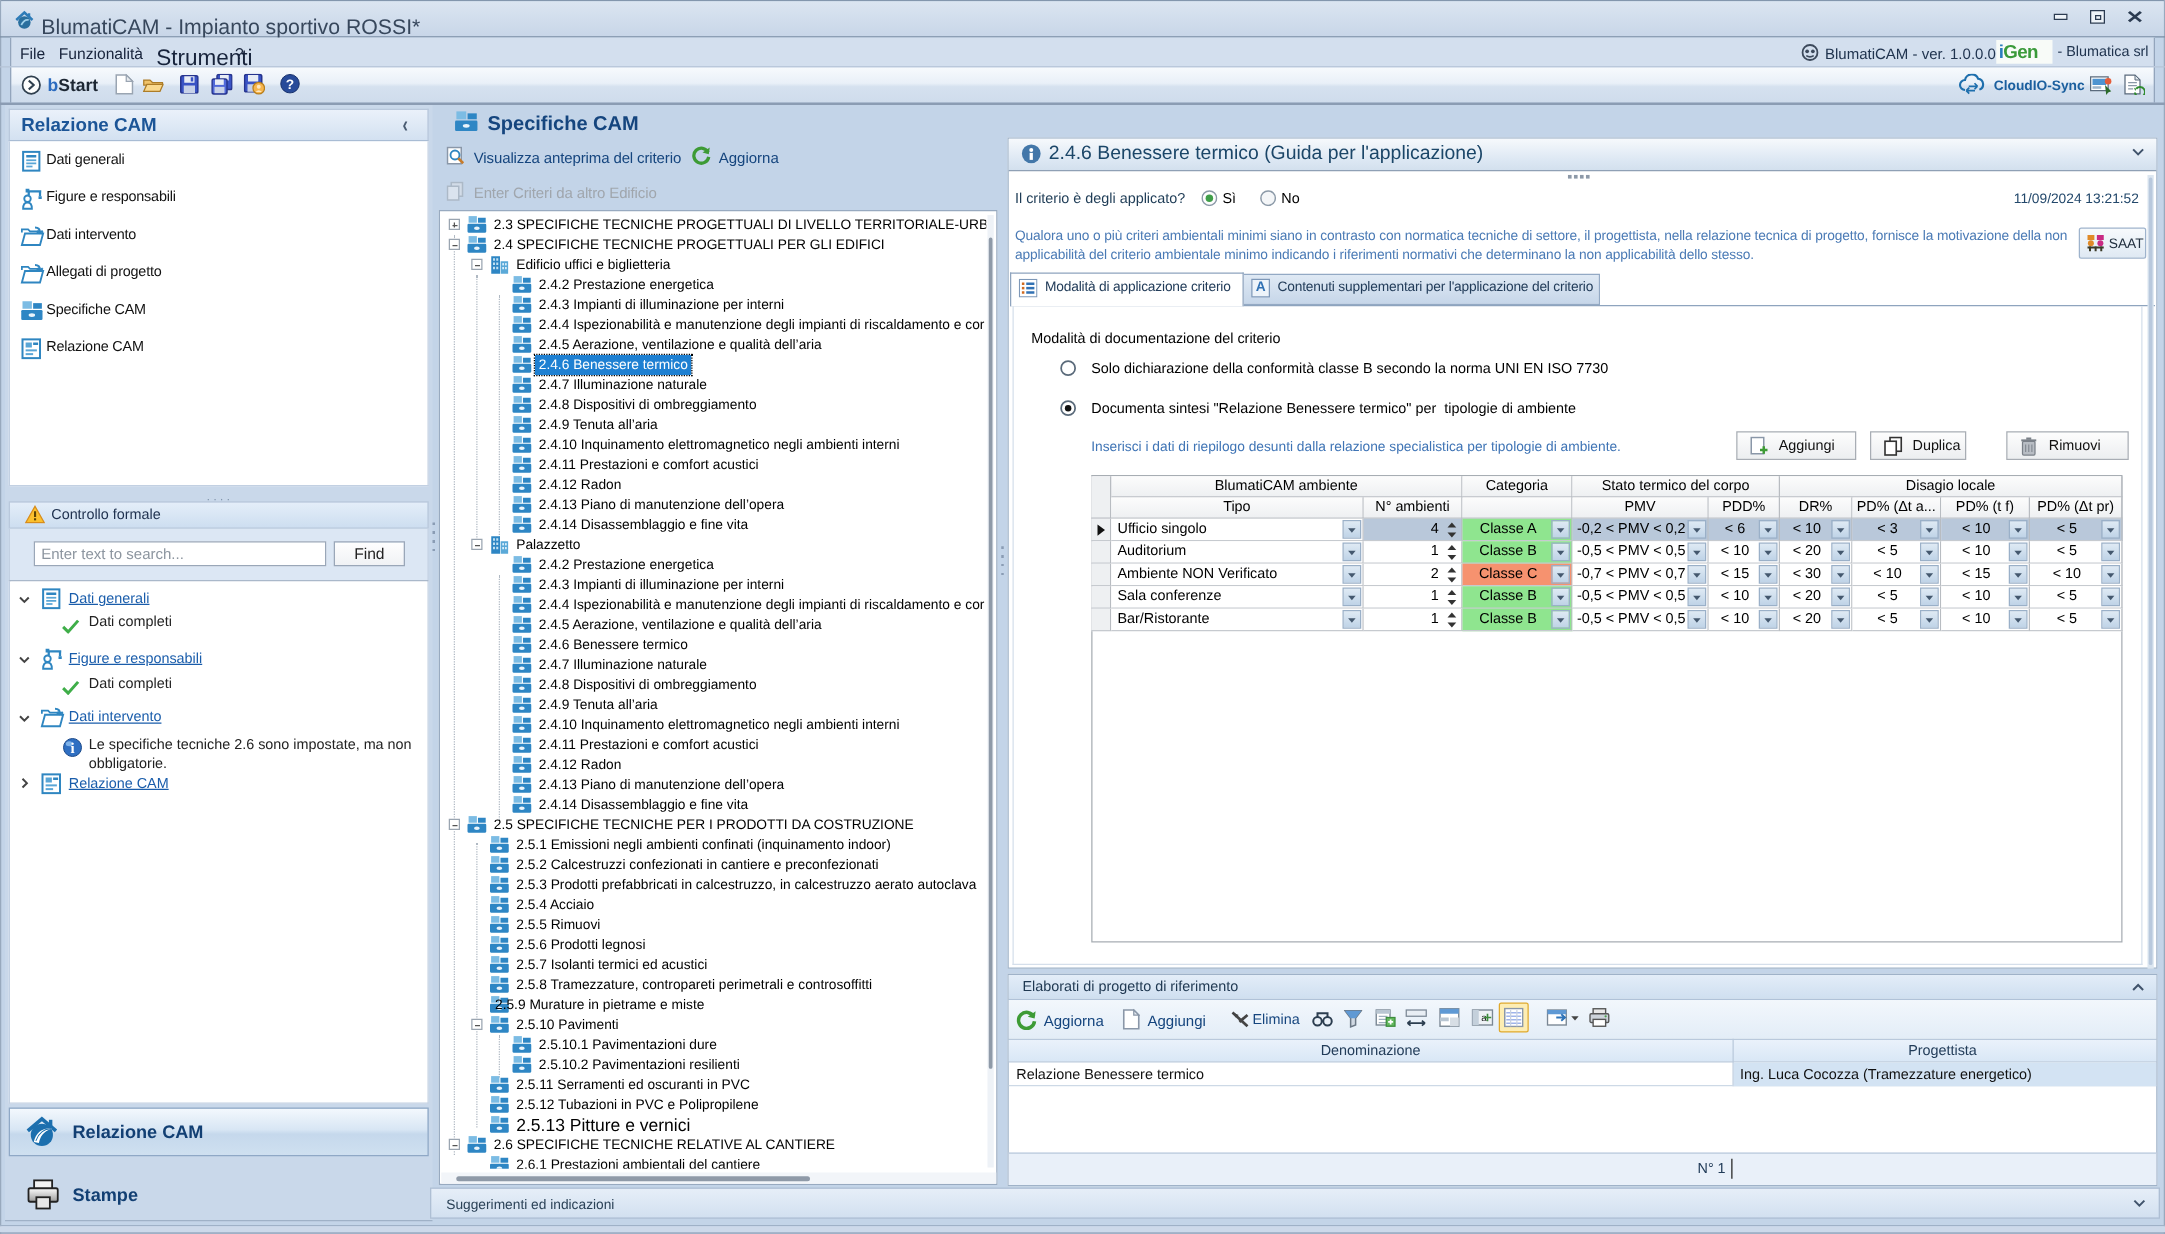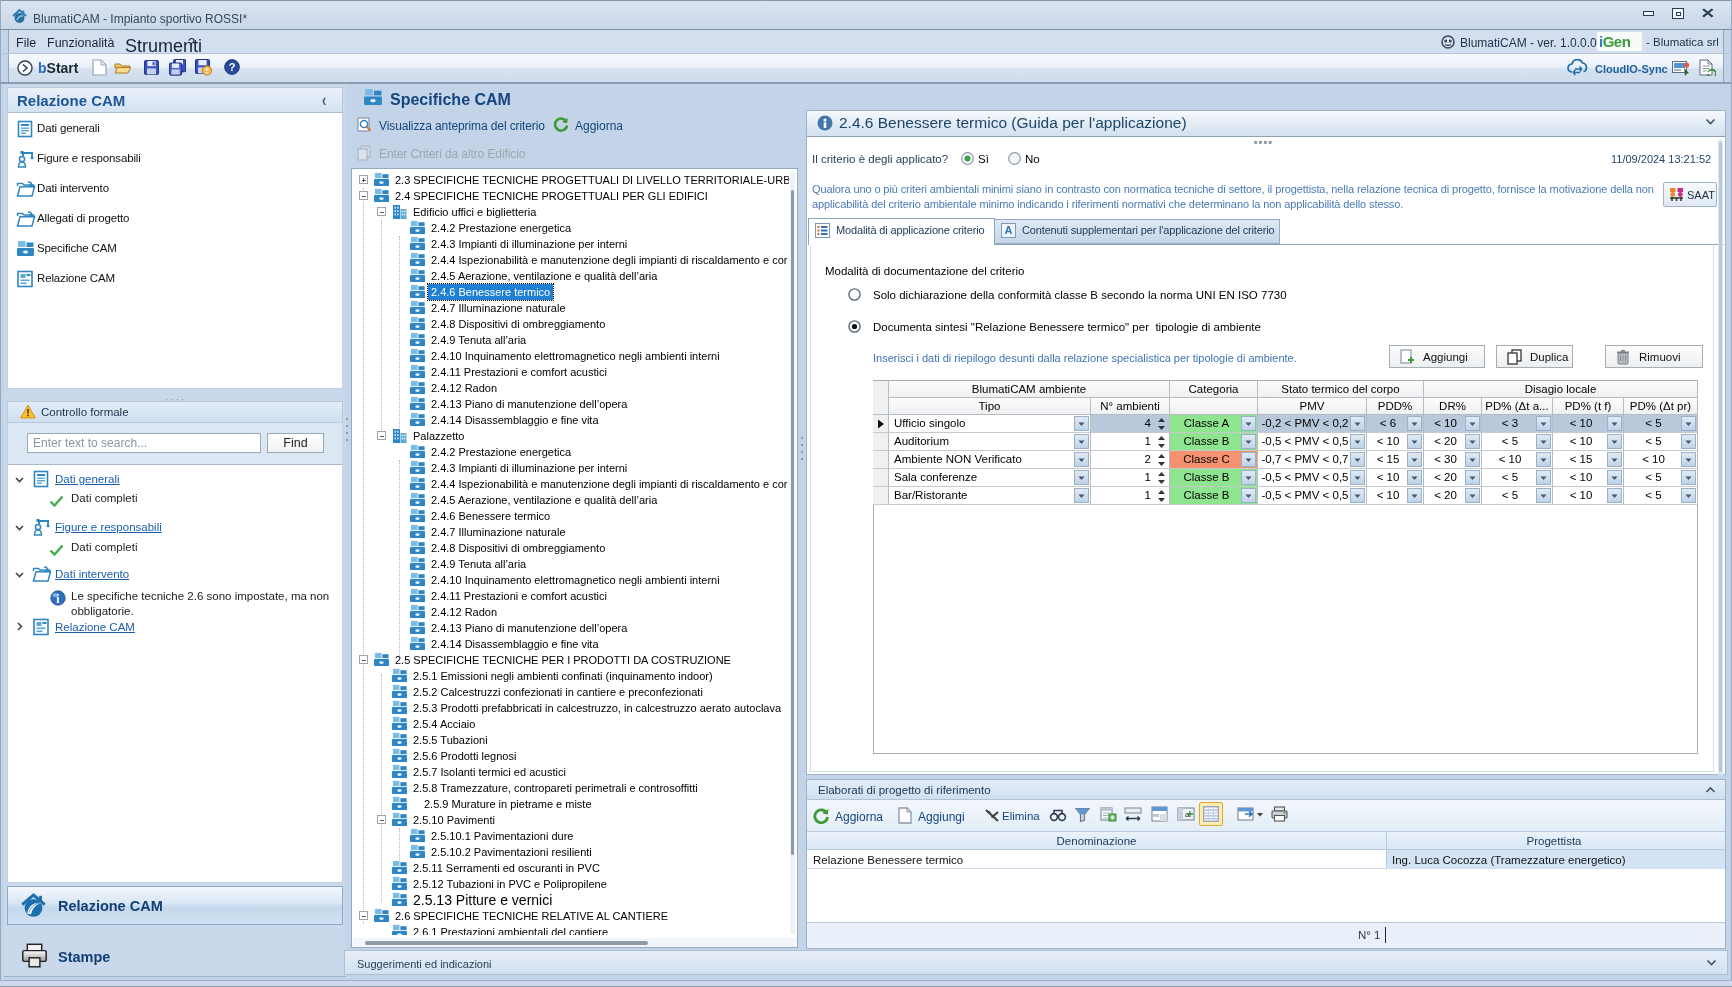--- a/index.html
+++ b/index.html
@@ -19,21 +19,21 @@
 <div class="abs" style="left:1px;top:1px;width:1730px;height:28px;background:linear-gradient(#dbe5f1,#c8d6e8)"></div>
 <div class="abs" style="left:0;top:29px;width:1732px;height:1px;background:#7b8da4"></div>
 <div class="abs" style="left:11px;top:8px;width:17px;height:17px">
  <svg width="17" height="17" viewBox="0 0 17 17">
   <path d="M2 8 L8.5 2 L15 8" stroke="#2e7cb8" stroke-width="2" fill="none"></path>
   <circle cx="8.5" cy="10" r="5" fill="#2a6f9e"></circle>
   <path d="M6 12 Q8.5 7 12 8" stroke="#9fd0ea" stroke-width="1.4" fill="none"></path>
   <rect x="11.4" y="2.6" width="1.8" height="3" fill="#2e7cb8"></rect>
  </svg>
 </div>
-<div class="abs" style="left:33px;top:12px;font-size:12px;color:#37475c">BlumatiCAM - Impianto sportivo ROSSI*</div>
+<div class="abs" style="left:33px;top:12px;font-size:17px;color:#37475c">BlumatiCAM - Impianto sportivo ROSSI*</div>
 
 <div class="abs" style="left:1643px;top:11px;width:11px;height:5px;border:1.6px solid #2b3b51;background:#eef3f8"></div>
 <div class="abs" style="left:1672px;top:8px;width:12px;height:11px;border:1.6px solid #2b3b51;background:#eef3f8"></div>
 <div class="abs" style="left:1675.5px;top:11.5px;width:5px;height:4px;border:1.5px solid #2b3b51"></div>
 <div class="abs" style="left:1702px;top:5px;font-size:14px;font-weight:bold;color:#2b3b51;transform:scaleX(1.25)">✕</div>
 
 <div class="abs" style="left:8px;top:30px;width:1716px;height:23px;background:#d3dfee;border-left:1px solid #93a5bc;border-right:1px solid #93a5bc"></div>
 <div class="abs" style="left:16px;top:36px;font-size:12.5px;color:#17233b">File</div>
 <div class="abs" style="left:47px;top:36px;font-size:12.5px;color:#17233b">Funzionalità</div>
 <div class="abs" style="left:125px;top:36px;font-size:18px;color:#17233b">Strumenti</div>
@@ -718,21 +718,21 @@
     </div>
     <div class="abs" style="left:61px;top:548px;font-size:11px;line-height:14px;color:#000;white-space:nowrap">2.5.4 Acciaio</div>
     <div class="abs" style="left:39px;top:563px;width:17px;height:16px">
       <svg width="17" height="15" viewBox="0 0 19 17">
         <rect x="1" y="8" width="17" height="8" rx="1" fill="#2e86c4"></rect>
         <rect x="2" y="1" width="7.5" height="6" fill="#7cbce4"></rect>
         <rect x="10.5" y="2.5" width="7" height="4.5" fill="#2e86c4"></rect>
         <ellipse cx="9.5" cy="12" rx="2.6" ry="1.5" fill="#eaf4fb"></ellipse>
       </svg>
     </div>
-    <div class="abs" style="left:61px;top:564px;font-size:11px;line-height:14px;color:#000;white-space:nowrap">2.5.5 Tubazioni</div>
+    <div class="abs" style="left:61px;top:564px;font-size:11px;line-height:14px;color:#000;white-space:nowrap">2.5.5 Rimuovi</div>
     <div class="abs" style="left:39px;top:579px;width:17px;height:16px">
       <svg width="17" height="15" viewBox="0 0 19 17">
         <rect x="1" y="8" width="17" height="8" rx="1" fill="#2e86c4"></rect>
         <rect x="2" y="1" width="7.5" height="6" fill="#7cbce4"></rect>
         <rect x="10.5" y="2.5" width="7" height="4.5" fill="#2e86c4"></rect>
         <ellipse cx="9.5" cy="12" rx="2.6" ry="1.5" fill="#eaf4fb"></ellipse>
       </svg>
     </div>
     <div class="abs" style="left:61px;top:580px;font-size:11px;line-height:14px;color:#000;white-space:nowrap">2.5.6 Prodotti legnosi</div>
     <div class="abs" style="left:39px;top:595px;width:17px;height:16px">
@@ -754,21 +754,21 @@
     </div>
     <div class="abs" style="left:61px;top:612px;font-size:11px;line-height:14px;color:#000;white-space:nowrap">2.5.8 Tramezzature, contropareti perimetrali e controsoffitti</div>
     <div class="abs" style="left:39px;top:627px;width:17px;height:16px">
       <svg width="17" height="15" viewBox="0 0 19 17">
         <rect x="1" y="8" width="17" height="8" rx="1" fill="#2e86c4"></rect>
         <rect x="2" y="1" width="7.5" height="6" fill="#7cbce4"></rect>
         <rect x="10.5" y="2.5" width="7" height="4.5" fill="#2e86c4"></rect>
         <ellipse cx="9.5" cy="12" rx="2.6" ry="1.5" fill="#eaf4fb"></ellipse>
       </svg>
     </div>
-    <div class="abs" style="left:72px;top:628px;font-size:11px;line-height:14px;color:#000;white-space:nowrap">2.5.9 Murature in pietrame e miste</div>
+    <div class="abs" style="left:44px;top:628px;font-size:11px;line-height:14px;color:#000;white-space:nowrap">2.5.9 Murature in pietrame e miste</div>
     <div class="abs" style="left:25px;top:646px;width:9px;height:9px;background:#fff;border:1px solid #9aa5b1">
       <div class="abs" style="left:1.5px;top:3.5px;width:4px;height:1px;background:#555"></div>
     </div>
     <div class="abs" style="left:39px;top:643px;width:17px;height:16px">
       <svg width="17" height="15" viewBox="0 0 19 17">
         <rect x="1" y="8" width="17" height="8" rx="1" fill="#2e86c4"></rect>
         <rect x="2" y="1" width="7.5" height="6" fill="#7cbce4"></rect>
         <rect x="10.5" y="2.5" width="7" height="4.5" fill="#2e86c4"></rect>
         <ellipse cx="9.5" cy="12" rx="2.6" ry="1.5" fill="#eaf4fb"></ellipse>
       </svg>

